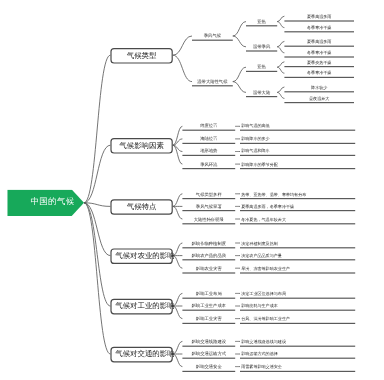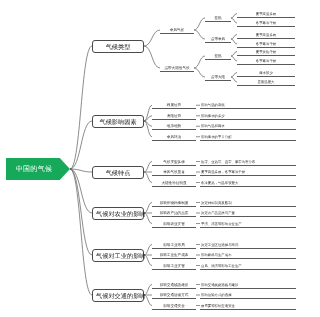--- a/index.html
+++ b/index.html
@@ -16,21 +16,21 @@
 
   .node{position:absolute;box-sizing:border-box;white-space:nowrap;}
 
   
   .root{
     left:6px;top:158px;width:64px;height:22px;
     background:#17a95a;
     color:#ffffff;
     font-size:7px;
     line-height:22px;
-    text-align:center;
+    text-align:right;
     padding-right:8px;
     clip-path:polygon(0 0, 84% 0, 100% 50%, 84% 100%, 0 100%);
     letter-spacing:0.3px;
     font-family:Liberation Mono, monospace;
   }
 
   
   .b2{
     border:0.7px solid #4a4a4a;
     border-radius:3px;

